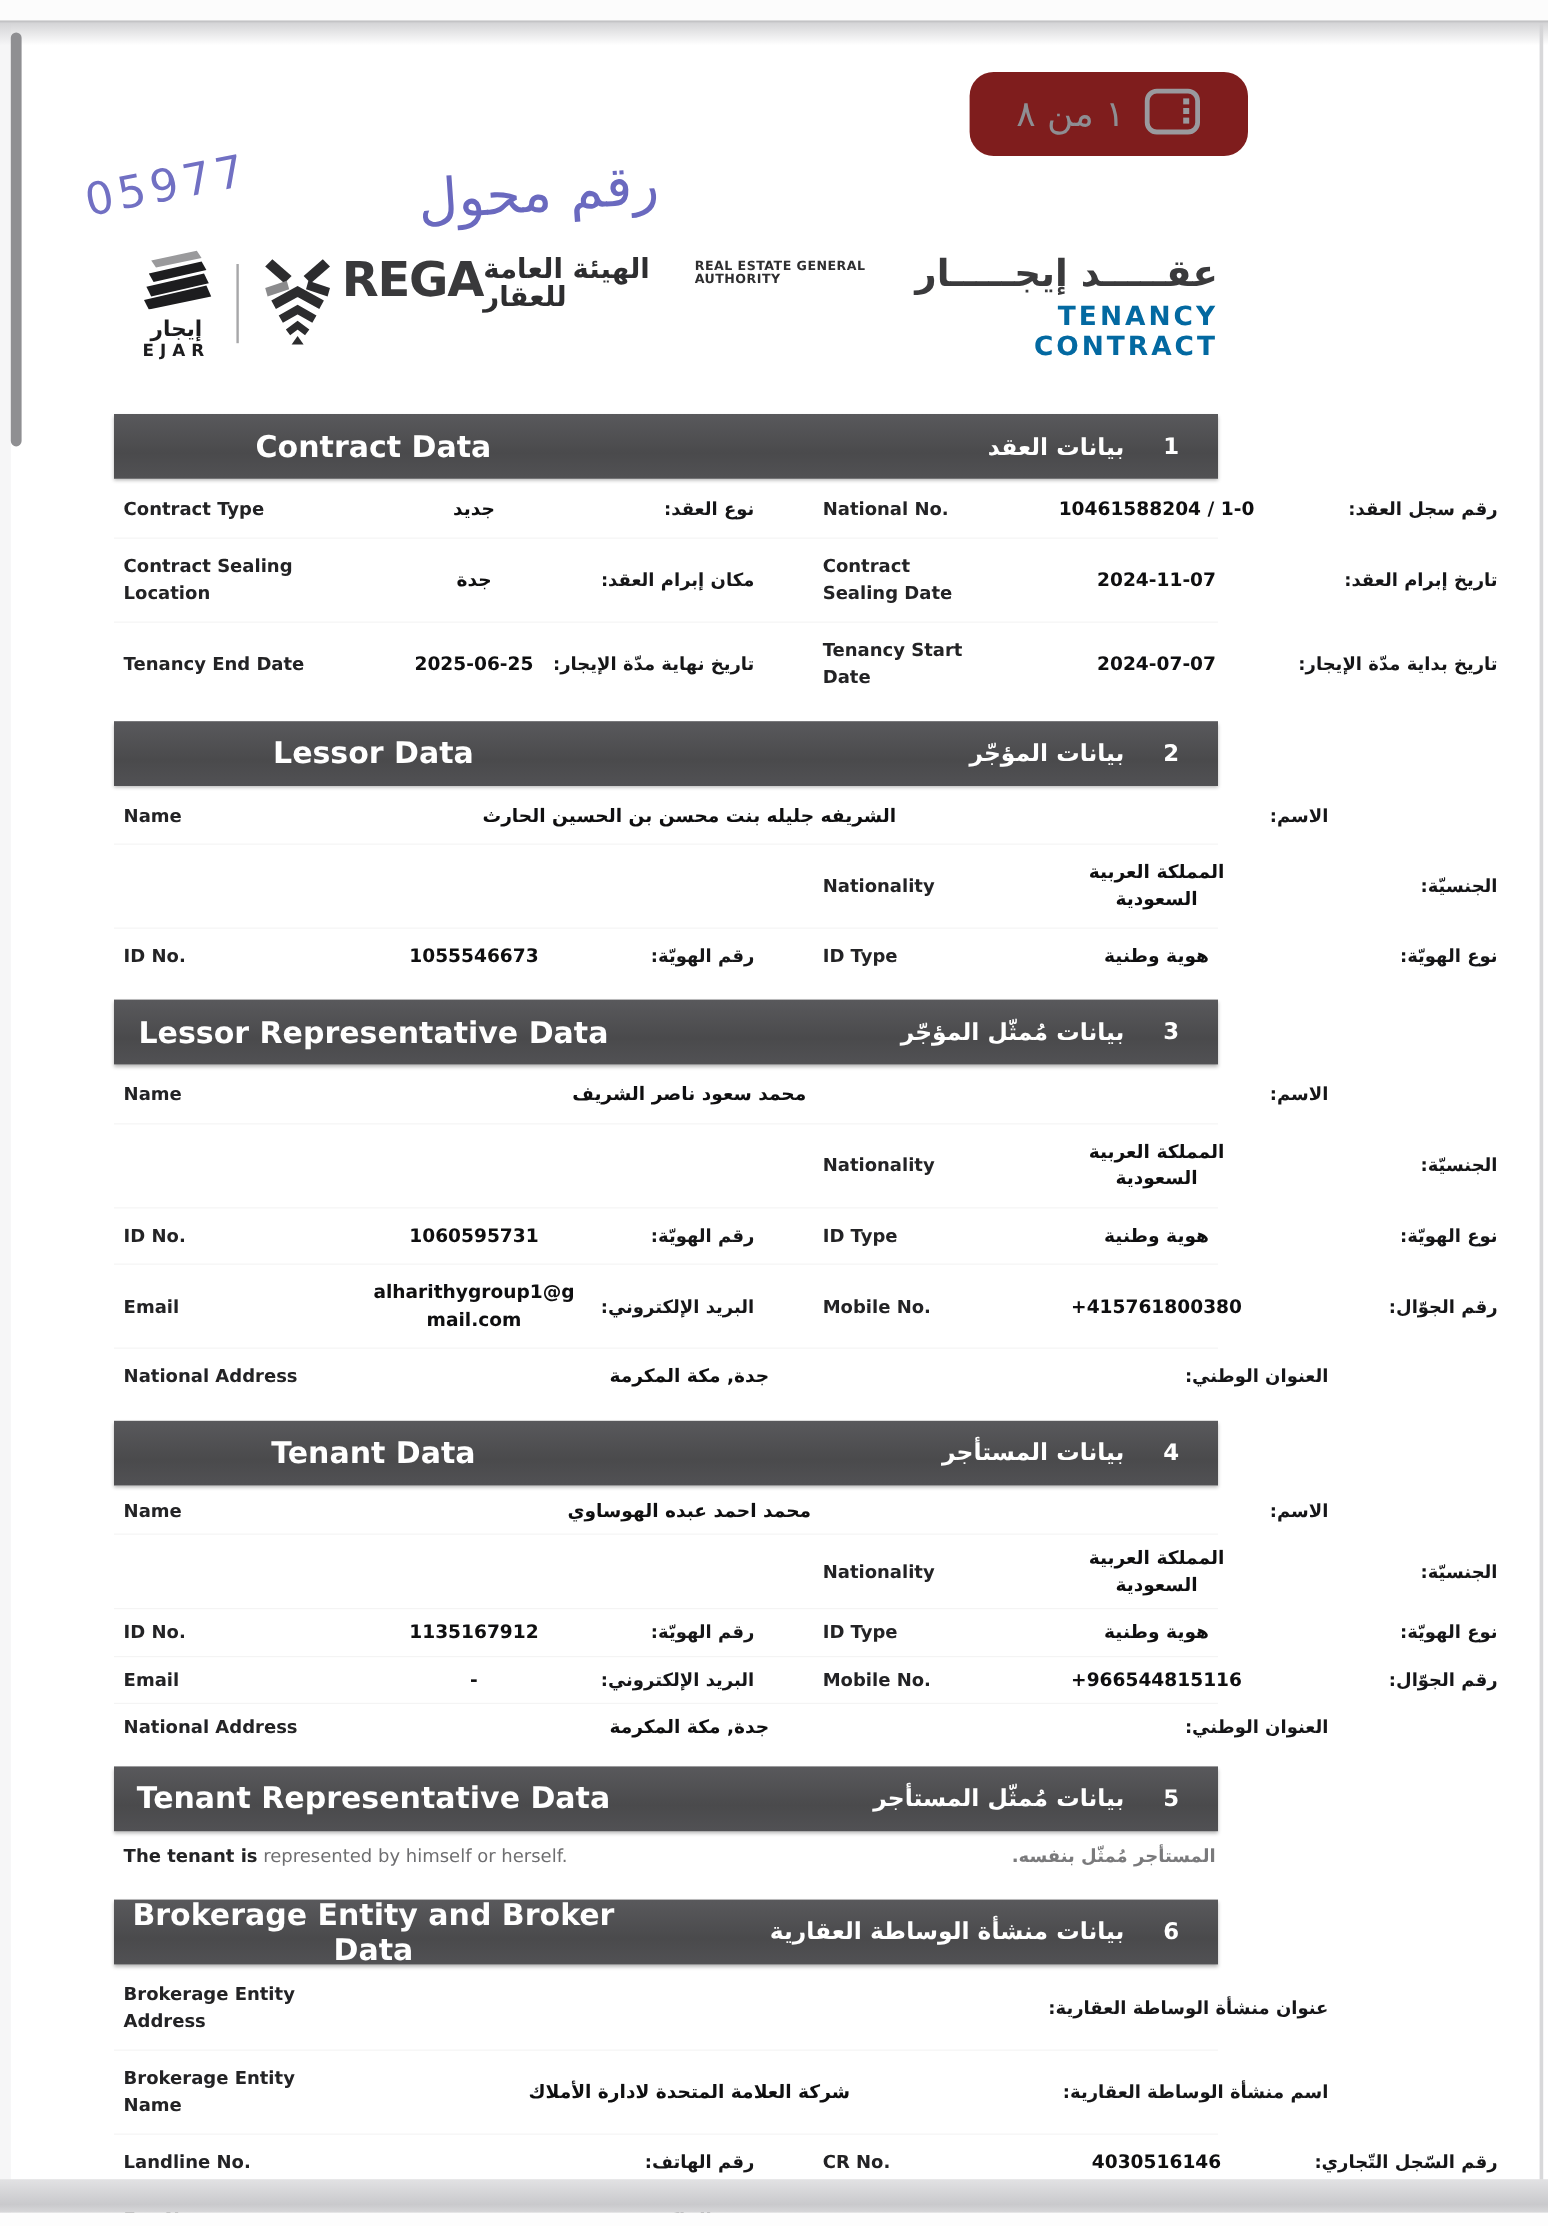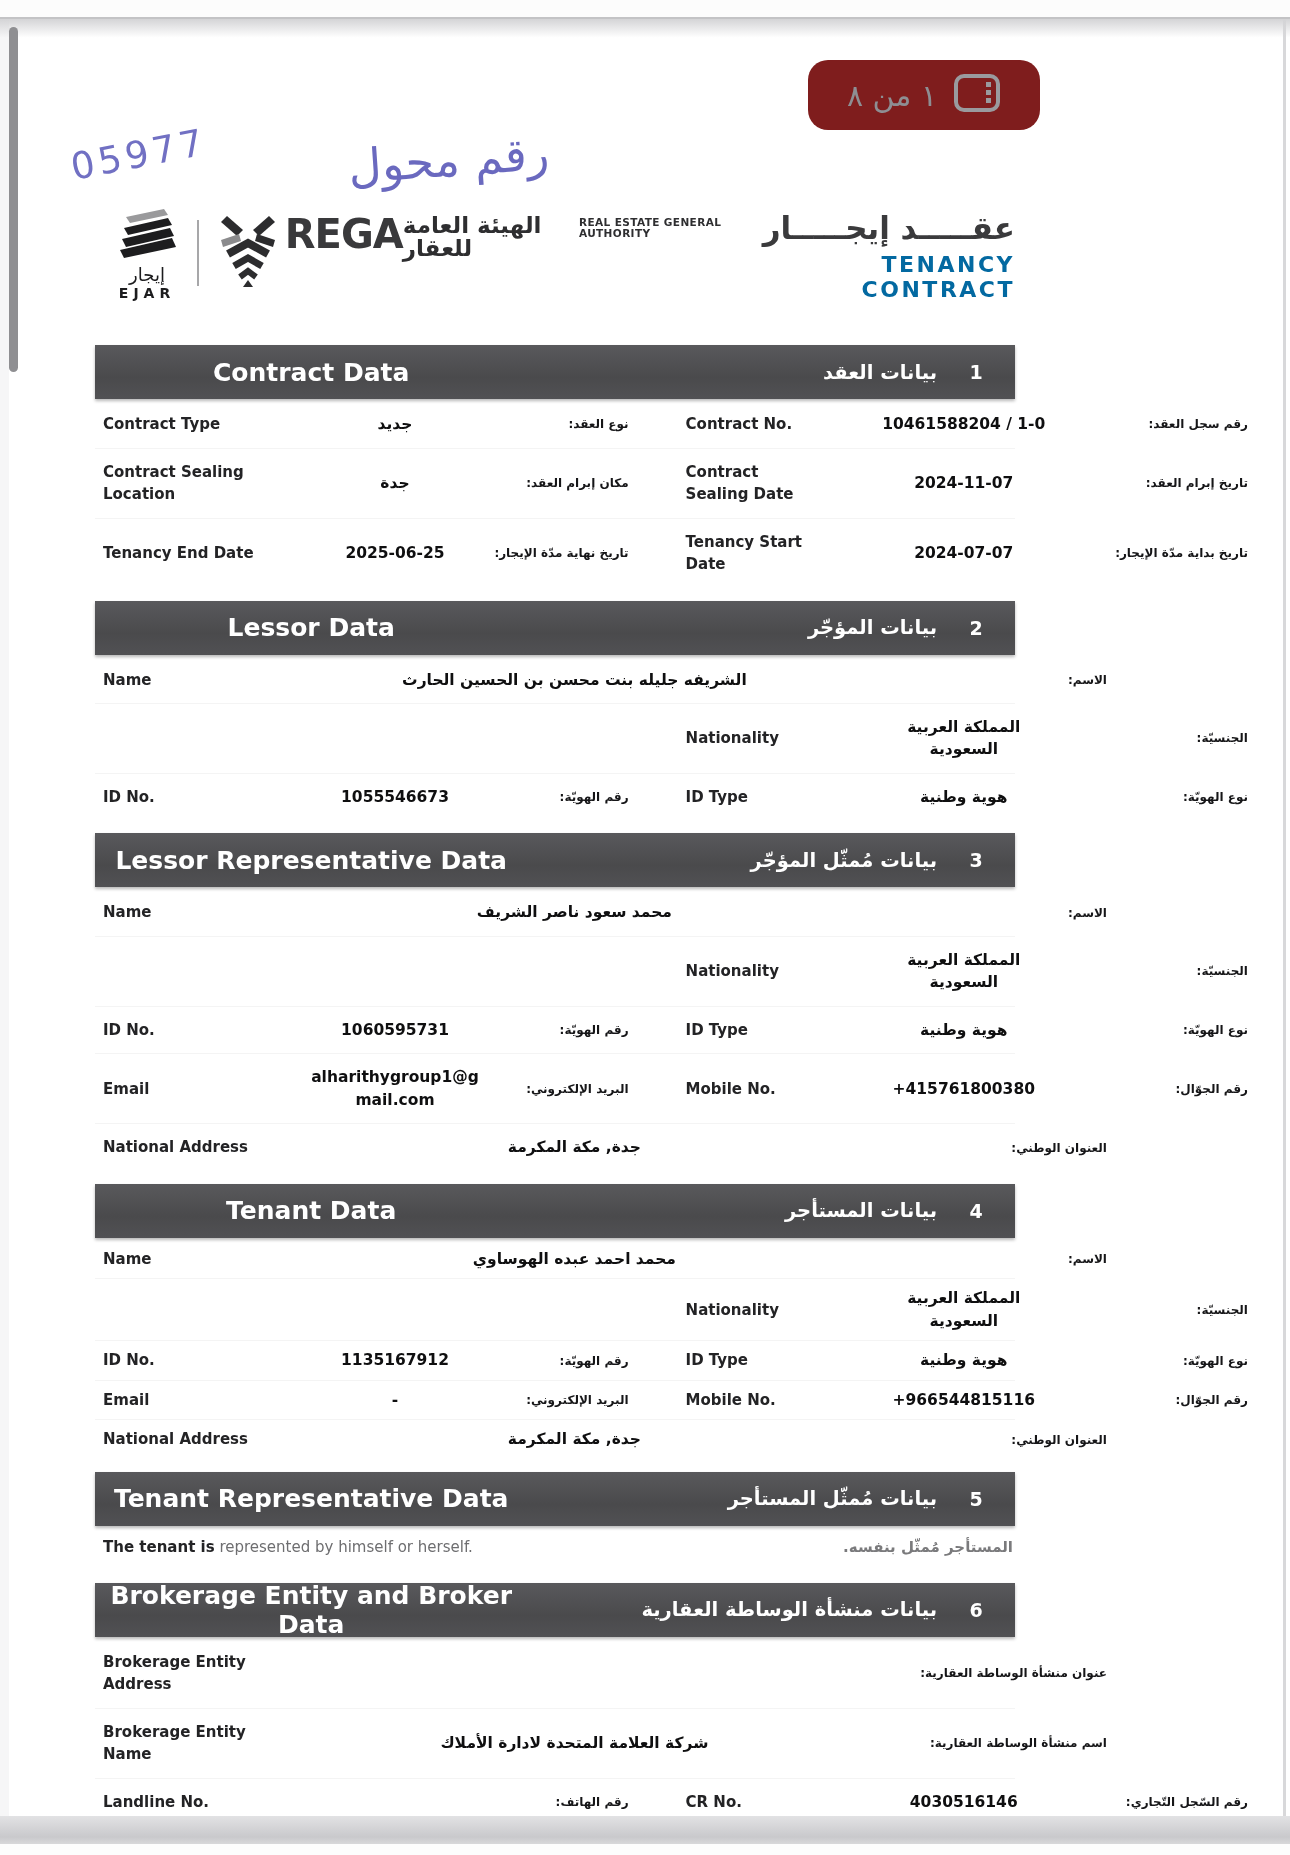--- a/index.html
+++ b/index.html
@@ -29,21 +29,21 @@
   .handwriting-number{position:absolute;left:52px;top:112px;font-size:37px;color:#7170c3;
     letter-spacing:4px;transform:rotate(-11deg);font-weight:500;z-index:12;}
   .handwriting-note{position:absolute;left:330px;top:112px;font-size:46px;color:#6a69bf;
     transform:rotate(-4deg);font-weight:500;direction:rtl;z-index:12;}
 
   .content{position:absolute;left:77px;top:0;width:920px;}
 
   
   .doc-header{margin-top:182px;display:flex;align-items:center;height:100px;}
   .ejar-logo{width:92px;display:flex;flex-direction:column;align-items:center;margin-left:12px;}
-  .ejar-ar{font-size:18px;font-weight:400;color:#1c1c1e;margin-top:2px;}
+  .ejar-ar{font-size:18px;font-weight:700;color:#1c1c1e;margin-top:2px;}
   .ejar-en{font-size:14px;font-weight:700;letter-spacing:5px;color:#1c1c1e;}
   .logo-divider{width:2px;height:66px;background:#a7a7a9;margin:0 20px 0 10px;}
   .rega{display:flex;align-items:flex-start;gap:8px;}
   .rega-text{display:flex;flex-direction:row;line-height:1.02;}
   .rega-name{font-size:40px;font-weight:700;color:#39393b;letter-spacing:-1px;}
   .rega-ar{font-size:23px;font-weight:700;color:#2e2e30;direction:rtl;text-align:left;}
   .rega-en{font-size:10.5px;font-weight:700;color:#2e2e30;letter-spacing:0.4px;margin-top:3px;}
   .doc-titles{margin-left:auto;text-align:right;padding-top:6px;}
   .title-ar{font-size:31px;font-weight:700;color:#3a3a3c;direction:rtl;}
   .title-en{font-size:22px;font-weight:700;color:#0369a1;letter-spacing:2.5px;margin-top:6px;}
@@ -58,21 +58,21 @@
   .sec-num{flex:0 0 78px;text-align:center;font-weight:700;font-size:19px;}
 
   .rows{padding:2px 0 6px 0;}
   .row{display:grid;grid-template-columns:18% 19% 11% 16% 20% 16%;align-items:center;
     padding:12px 0;border-bottom:1px solid rgba(0,0,0,0.045);gap:47px;}
   .row:last-child{border-bottom:none;}
   .row.single{grid-template-columns:18% 58% 24%;}
   .cell-en{font-size:15px;font-weight:700;color:#232325;text-align:left;padding-left:8px;line-height:1.5;}
   .cell-val{font-size:15.5px;font-weight:700;color:#0f0f10;text-align:center;line-height:1.45;
     overflow-wrap:anywhere;}
-  .cell-ar{font-size:12px;font-weight:700;color:#161618;direction:rtl;
+  .cell-ar{font-size:15px;font-weight:700;color:#161618;direction:rtl;
     white-space:nowrap;padding-right:2px;line-height:1.5;}
   .ltr{direction:ltr;unicode-bidi:embed;}
 
   
   .section:nth-child(4) .row{padding:8px 0;}
 
   .row.note{display:flex;justify-content:space-between;align-items:center;padding:10px 0 14px 0;}
   .note-en{font-size:15px;color:#6e6e70;padding-left:8px;}
   .note-en .b{font-weight:700;color:#232325;}
   .note-ar{font-size:15px;font-weight:700;color:#7a7a7c;direction:rtl;padding-right:2px;}
@@ -155,21 +155,21 @@
           <div class="sec-bar">
             <div class="sec-en">Contract Data</div>
             <div class="sec-ar">بيانات العقد</div>
             <div class="sec-num">1</div>
           </div>
           <div class="rows">
             <div class="row double">
               <div class="cell-en">Contract Type</div>
               <div class="cell-val">جديد</div>
               <div class="cell-ar">نوع العقد:</div>
-              <div class="cell-en">Contract No.</div>
+              <div class="cell-en">National No.</div>
               <div class="cell-val ltr">10461588204 / 1-0</div>
               <div class="cell-ar">رقم سجل العقد:</div>
             </div>
             <div class="row double">
               <div class="cell-en">Contract Sealing Location</div>
               <div class="cell-val">جدة</div>
               <div class="cell-ar">مكان إبرام العقد:</div>
               <div class="cell-en">Contract Sealing Date</div>
               <div class="cell-val ltr">2024-11-07</div>
               <div class="cell-ar">تاريخ إبرام العقد:</div>

